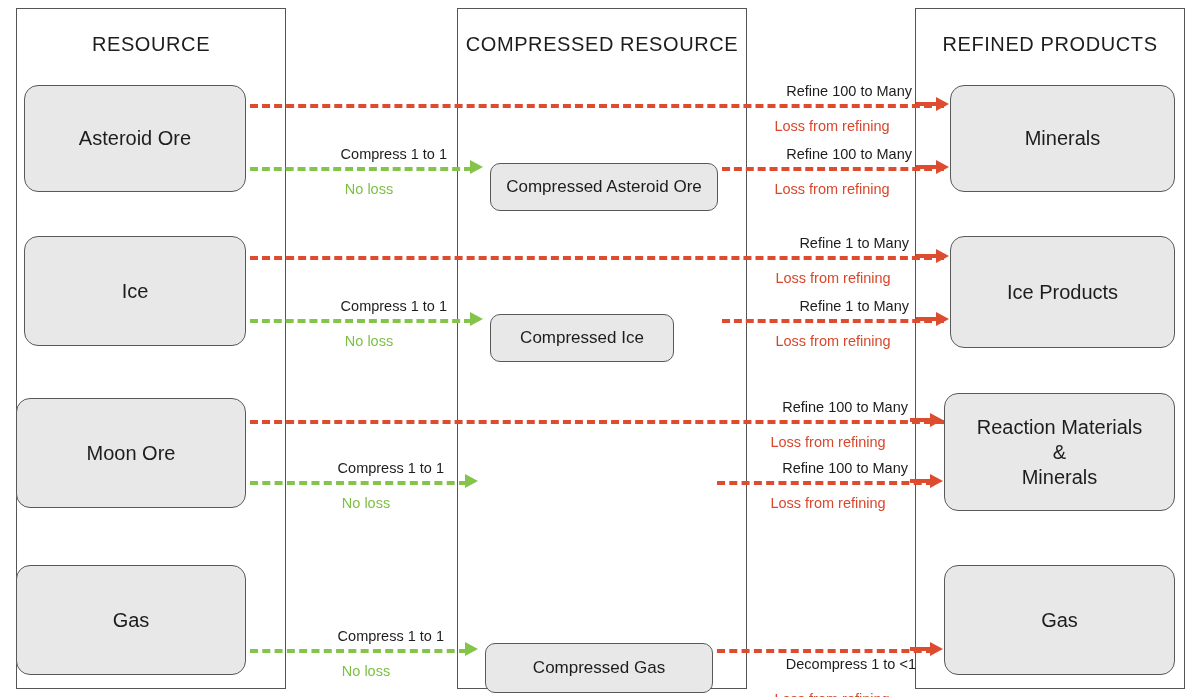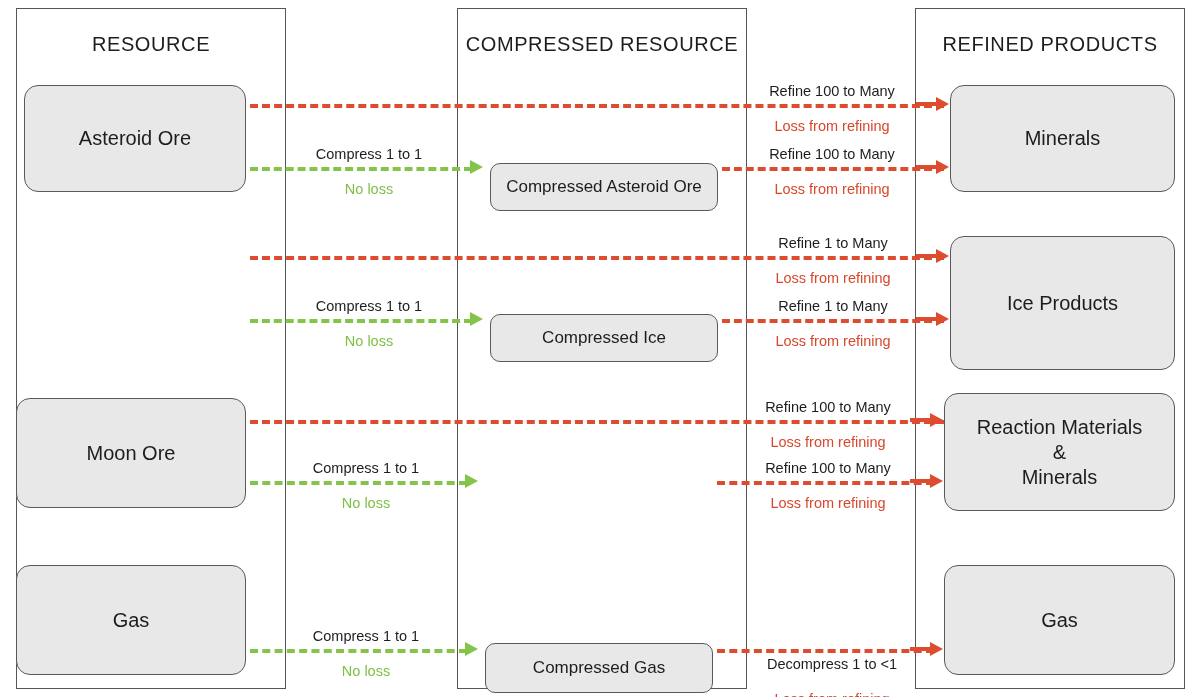--- a/index.html
+++ b/index.html
@@ -84,20 +84,21 @@
     position:absolute;
     text-align:center;
     white-space:nowrap;
     pointer-events:none;
   }
   .edge-label .top{
     font-size:14.5px;
     color:#1d1d1d;
     line-height:1;
     margin-bottom:4px;
+    text-align:right;
   }
   .edge-label .bot{
     font-size:14.5px;
     line-height:1;
     margin-top:20px;
   }
   .edge-label.red .bot{color:#d9472c;}
   .edge-label.green .bot{color:#7cbf43;}
 </style>
 </head>
@@ -111,41 +112,44 @@
   <div class="column col-compressed">
     <div class="col-title">COMPRESSED RESOURCE</div>
   </div>
   <div class="column col-refined">
     <div class="col-title">REFINED PRODUCTS</div>
   </div>
 
   <div class="node big" style="left:24px;top:85px;width:222px;height:107px;">
     <span>Asteroid Ore</span>
   </div>
+  <div class="node big" style="left:24px;top:236px;width:222px;height:110px;">
+    <span>Ice</span>
+  </div>
   <div class="node big" style="left:16px;top:398px;width:230px;height:110px;">
     <span>Moon Ore</span>
   </div>
   <div class="node big" style="left:16px;top:565px;width:230px;height:110px;">
     <span>Gas</span>
   </div>
 
   <div class="node mid" style="left:490px;top:143px;width:228px;height:48px;">
     <span>Compressed Asteroid Ore</span>
   </div>
-  <div class="node mid" style="left:490px;top:294px;width:228px;height:48px;text-align:right;">
+  <div class="node mid" style="left:490px;top:294px;width:184px;height:48px;text-align:right;">
     <span>Compressed Ice</span>
   </div>
   <div class="node mid" style="left:485px;top:623px;width:228px;height:50px;">
     <span>Compressed Gas</span>
   </div>
 
   <div class="node big" style="left:950px;top:85px;width:225px;height:107px;">
     <span>Minerals</span>
   </div>
-  <div class="node big" style="left:950px;top:236px;width:225px;height:134px;">
+  <div class="node big" style="left:950px;top:236px;width:225px;height:112px;">
     <span>Ice Products</span>
   </div>
   <div class="node big" style="left:944px;top:393px;width:231px;height:118px;white-space:pre-line;">
     <span>Reaction Materials
 &amp;
 Minerals</span>
   </div>
   <div class="node big" style="left:944px;top:565px;width:231px;height:110px;">
     <span>Gas</span>
   </div>

